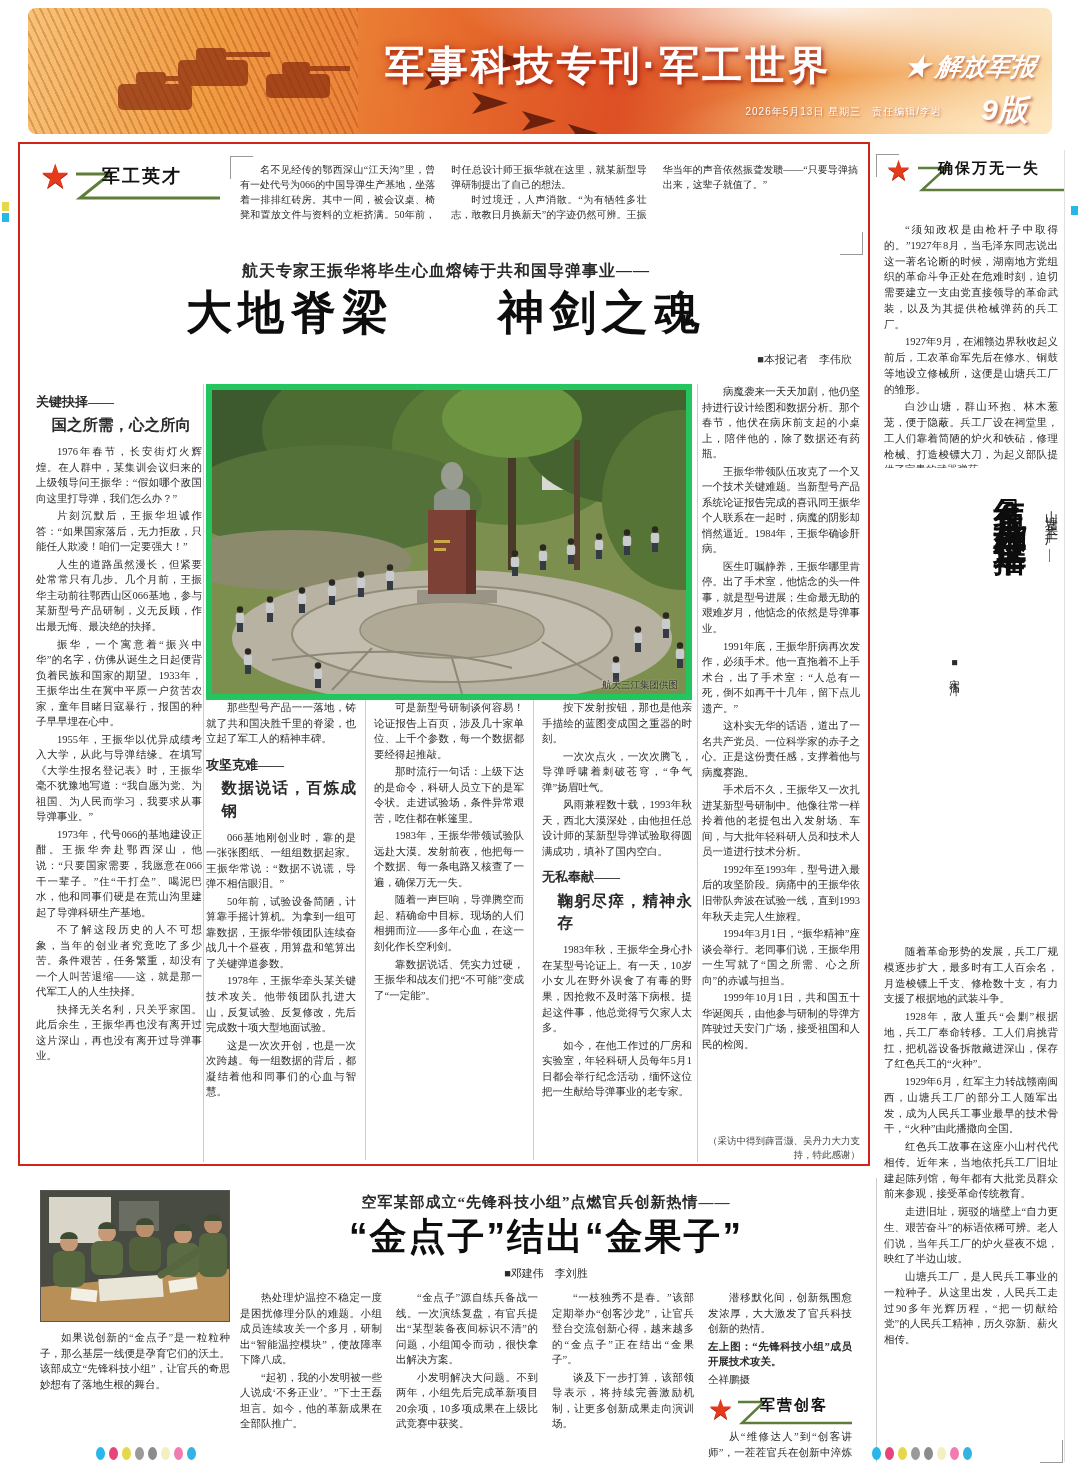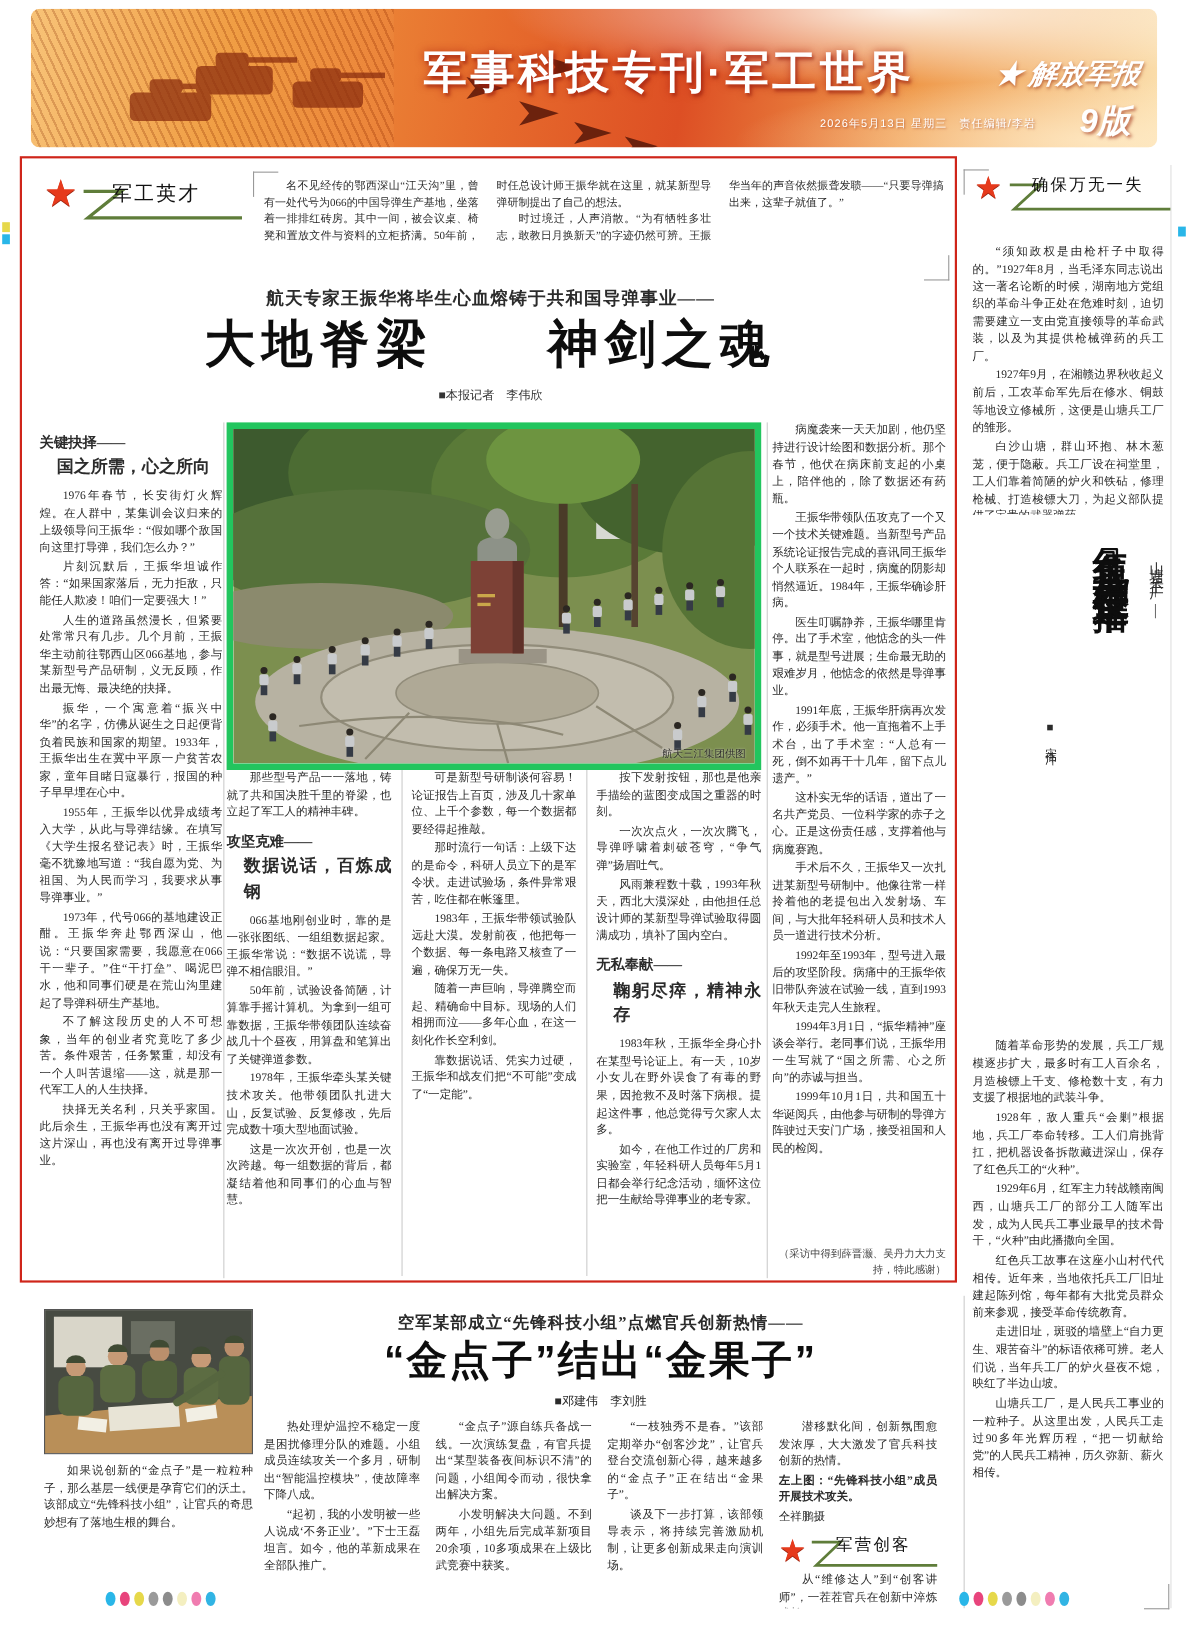--- a/index.html
+++ b/index.html
@@ -26,35 +26,35 @@
   .banner-date{position:absolute;right:110px;top:97px;font-size:10px;color:#fff;letter-spacing:1px;
     font-family:"Liberation Sans",sans-serif;text-shadow:1px 1px 2px rgba(150,40,10,.6);}
   .banner-edition{position:absolute;right:24px;top:82px;font-size:30px;font-weight:900;font-style:italic;color:#fff;
     font-family:"Liberation Sans",sans-serif;text-shadow:2px 2px 3px rgba(150,30,10,.6);}
   
   .main-box{position:absolute;left:18px;top:142px;width:852px;height:1024px;border:2.5px solid #cf251a;box-sizing:border-box;}
   
   .badge{position:absolute;height:48px;}
   .badge .star{position:absolute;left:0;top:-4px;font-size:34px;color:#e63a1c;text-shadow:0 1px 0 #9c2410;font-family:"DejaVu Sans",sans-serif;}
   .badge svg{position:absolute;left:14px;top:4px;}
-  .badge .lbl{position:absolute;left:62px;top:4px;font-family:"Liberation Sans",sans-serif;font-weight:400;font-size:18px;color:#111;letter-spacing:2px;white-space:nowrap;}
+  .badge .lbl{position:absolute;left:62px;top:4px;font-family:"Liberation Sans",sans-serif;font-weight:700;font-size:18px;color:#111;letter-spacing:2px;white-space:nowrap;}
   .badge.small .star{font-size:28px;top:-2px;}
   .badge.small .lbl{font-size:15px;left:52px;top:3px;}
   
   .intro{position:absolute;left:240px;top:162px;width:618px;height:92px;column-count:3;column-gap:16px;
     font-size:10px;line-height:1.5;text-align:justify;overflow:hidden;}
   .intro p{margin:0;text-indent:2em;}
   .corner-tl,.corner-br{position:absolute;width:22px;height:22px;}
   .corner-tl{border-left:1px solid #999;border-top:1px solid #999;}
   .corner-br{border-right:1px solid #999;border-bottom:1px solid #999;}
   
   .kicker{position:absolute;left:40px;top:261px;width:812px;text-align:center;font-weight:bold;font-size:16px;letter-spacing:1px;}
   .headline{position:absolute;left:40px;top:282px;width:812px;text-align:center;font-family:"Liberation Sans",sans-serif;
     font-weight:900;font-size:46px;letter-spacing:6px;color:#0d0d0d;white-space:nowrap;}
-  .byline{position:absolute;left:40px;top:352px;width:812px;text-align:center;font-size:11px;color:#333;}
+  .byline{position:absolute;left:40px;top:352px;width:812px;text-align:right;font-size:11px;color:#333;}
   
   .col{position:absolute;font-size:10.5px;line-height:1.48;text-align:justify;overflow:hidden;}
   .col p{margin:0 0 2px 0;text-indent:2em;}
   .subhead{margin:8px 0 7px 0;}
   .subhead .sh-k{font-size:13px;font-weight:bold;}
   .subhead .sh-t{font-size:15.5px;font-weight:900;font-family:"Liberation Sans",sans-serif;margin-top:3px;padding-left:1em;}
   .vrule{position:absolute;width:1px;background:#cccccc;}
   .note{font-size:9.5px;color:#444;text-align:right;margin-top:4px;}
   
   .photo1{position:absolute;left:206px;top:384px;width:486px;height:316px;border:6px solid #22c55e;box-sizing:border-box;overflow:hidden;}

